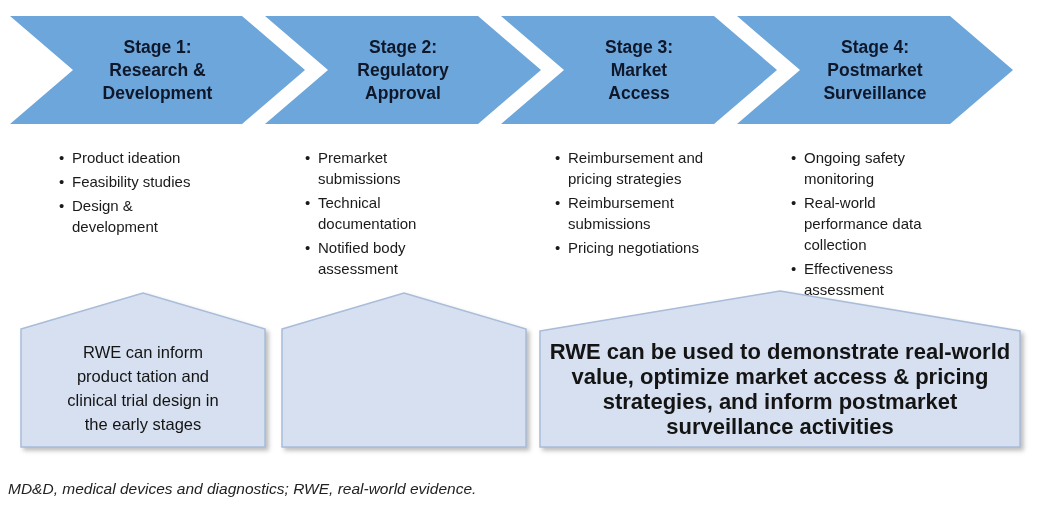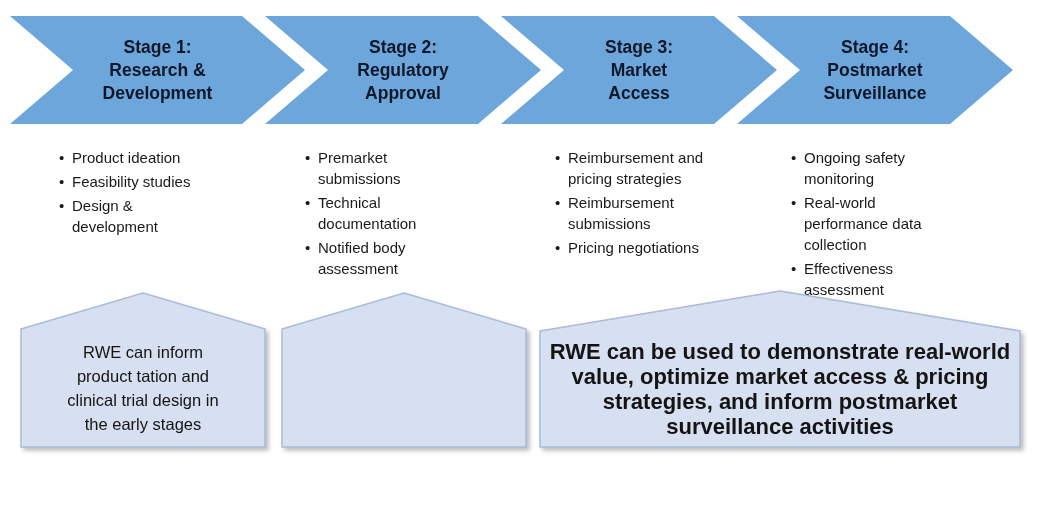--- a/index.html
+++ b/index.html
@@ -153,14 +153,15 @@
   <div class="callout callout3">
     <svg width="482" height="158" viewBox="0 0 482 158">
       <polygon points="1,41 241,1 481,41 481,157 1,157" fill="#D6E0F0" stroke="#A9BCD9" stroke-width="1.5"></polygon>
     </svg>
     <div class="callout-text">RWE can be used to demonstrate real-world
 value, optimize market access &amp; pricing
 strategies, and inform postmarket
 surveillance activities</div>
   </div>
 
+  <div class="footnote">MD&amp;D, medical devices and diagnostics; RWE, real-world evidence.</div>
 
 </div>
 
 </body></html>

